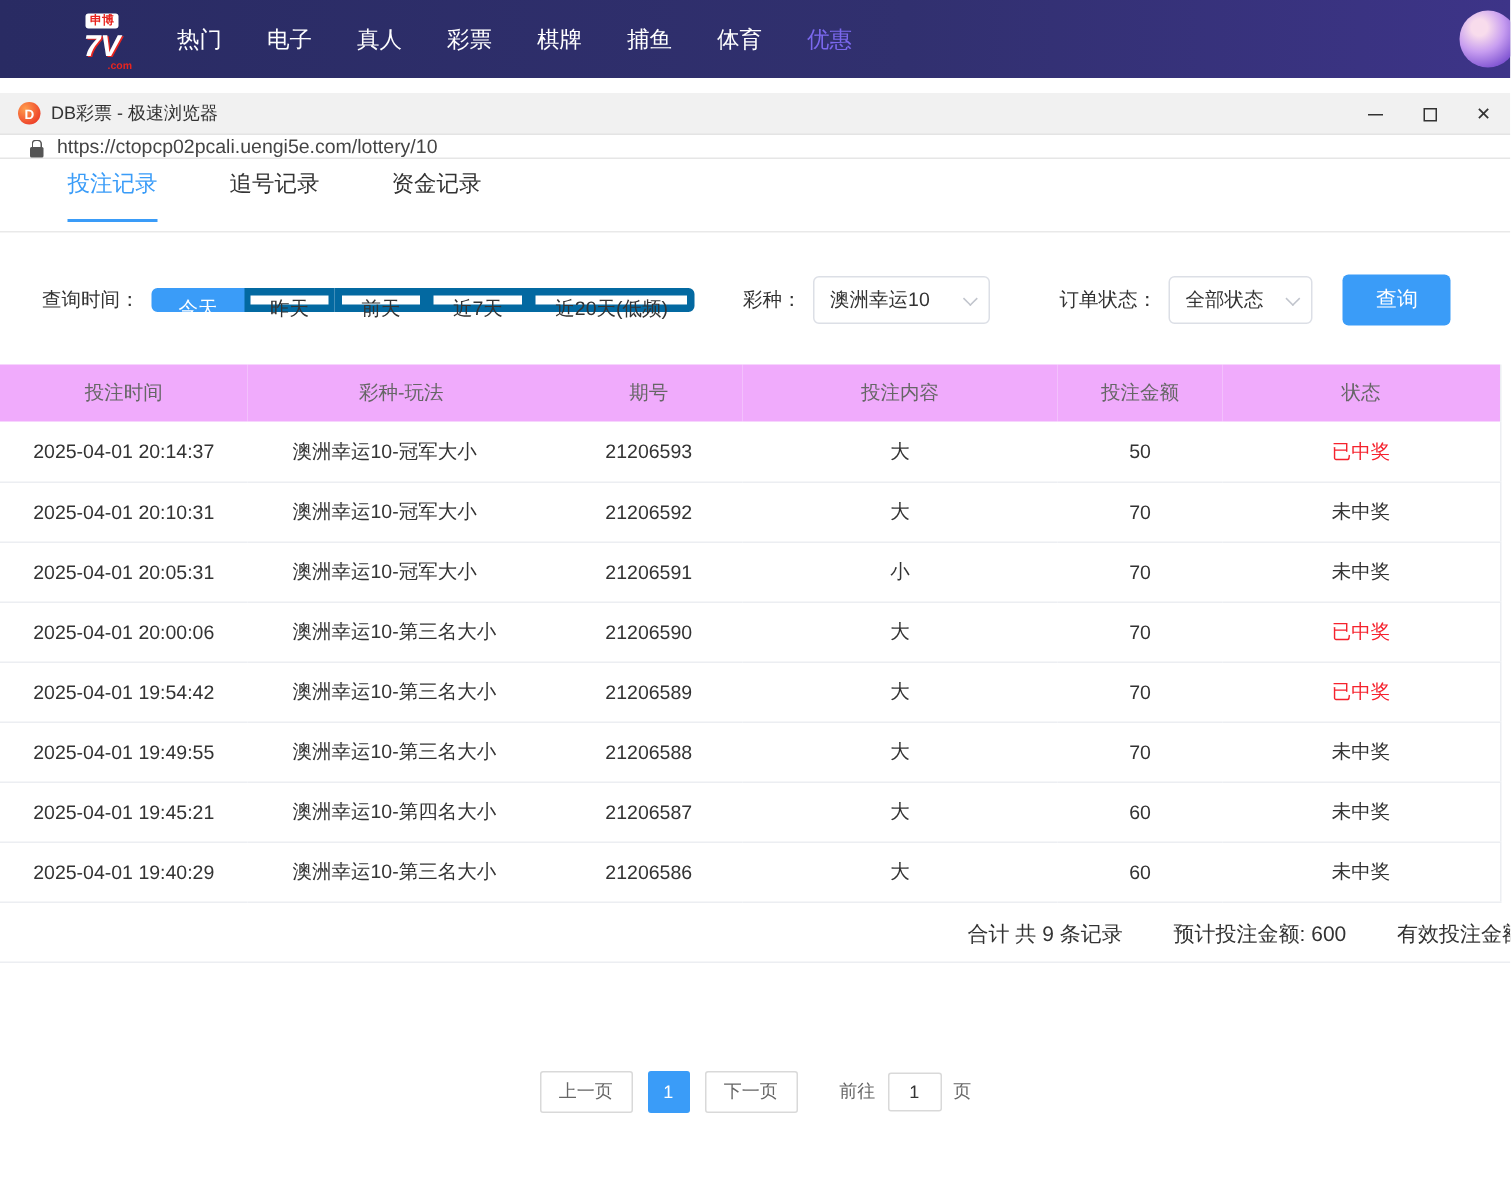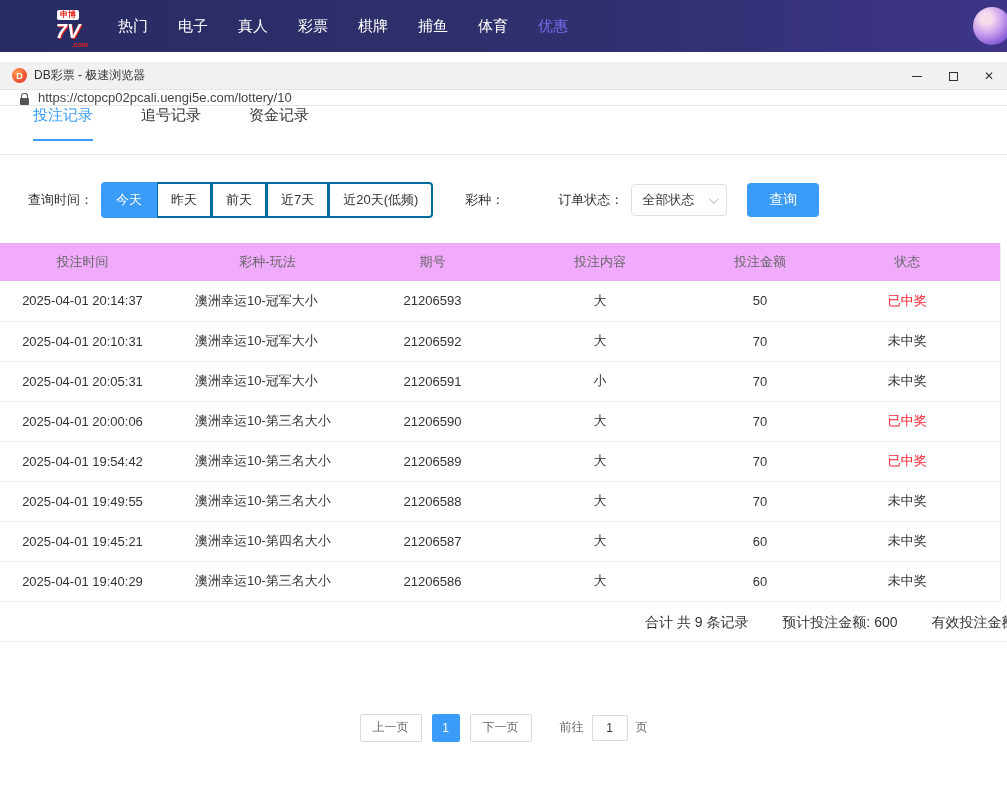--- a/index.html
+++ b/index.html
@@ -47,29 +47,29 @@
   .maxbox { display:inline-block; width:9px; height:9px; border:1px solid #333; }
 
   
   .urlbar { height:16px; background:#fff; border-bottom:1px solid #e6e6e6; display:flex; align-items:flex-end; padding-left:20px; }
   .lock { width:9px; height:7px; background:#555; border-radius:1px; position:relative; margin-right:9px; margin-top:3px; }
   .lock::before { content:''; position:absolute; top:-5px; left:1px; width:5px; height:5px; border:1.5px solid #555; border-bottom:none; border-radius:3px 3px 0 0; }
   .url { font-size:13px; color:#444; cursor:text; }
 
   
   .content { background:#fff; }
-  .tabs { display:flex; gap:48px; padding:0 33px; border-bottom:1px solid #e9e9e9; height:49px; align-items:flex-start; }
+  .tabs { display:flex; gap:48px; padding:0 45px; border-bottom:1px solid #e9e9e9; height:49px; align-items:center; }
   .tab { font-size:15px; color:#333; padding-bottom:14px; cursor:pointer; border-bottom:2px solid transparent; margin-bottom:-1px; }
   .tab.active { color:#3a9cf8; border-bottom-color:#3a9cf8; }
 
   .filters { display:flex; align-items:center; margin:28px 0 0 28px; font-size:13px; color:#333; height:34px; }
   .flabel { margin-right:8px; }
   .btn-group { display:flex; }
   .time-btn {
-    height:36px; padding:0 13px; background:#fff; border:2px solid #0369a1;
+    height:16px; padding:0 13px; background:#fff; border:5px solid #0369a1;
     font-size:13px; color:#333; cursor:pointer; margin-left:-1px;
     font-family: inherit;
     text-align: center;
   }
   .time-btn:first-child { border-radius:4px 0 0 4px; margin-left:0; }
   .time-btn:last-child { border-radius:0 4px 4px 0; }
   .time-btn.active { background:#3a9cf8; border-color:#3a9cf8; color:#fff; position:relative; z-index:1; }
   .sep-lottery { margin-left:32px; }
   .sep-status { margin-left:46px; }
   .select {
@@ -159,20 +159,24 @@
     <div class="filters">
       <span class="flabel">查询时间：</span>
       <div class="btn-group">
           <button class="time-btn active">今天</button>
           <button class="time-btn">昨天</button>
           <button class="time-btn">前天</button>
           <button class="time-btn">近7天</button>
           <button class="time-btn">近20天(低频)</button>
         </div>
       <span class="flabel sep-lottery">彩种：</span>
+      <div class="select select-lottery">
+        <span>澳洲幸运10</span>
+        <i class="chev"></i>
+      </div>
       <span class="flabel sep-status">订单状态：</span>
       <div class="select select-status">
         <span>全部状态</span>
         <i class="chev"></i>
       </div>
       <button class="primary-btn">查询</button>
     </div>
 
     <table class="data-table">
       <colgroup>

